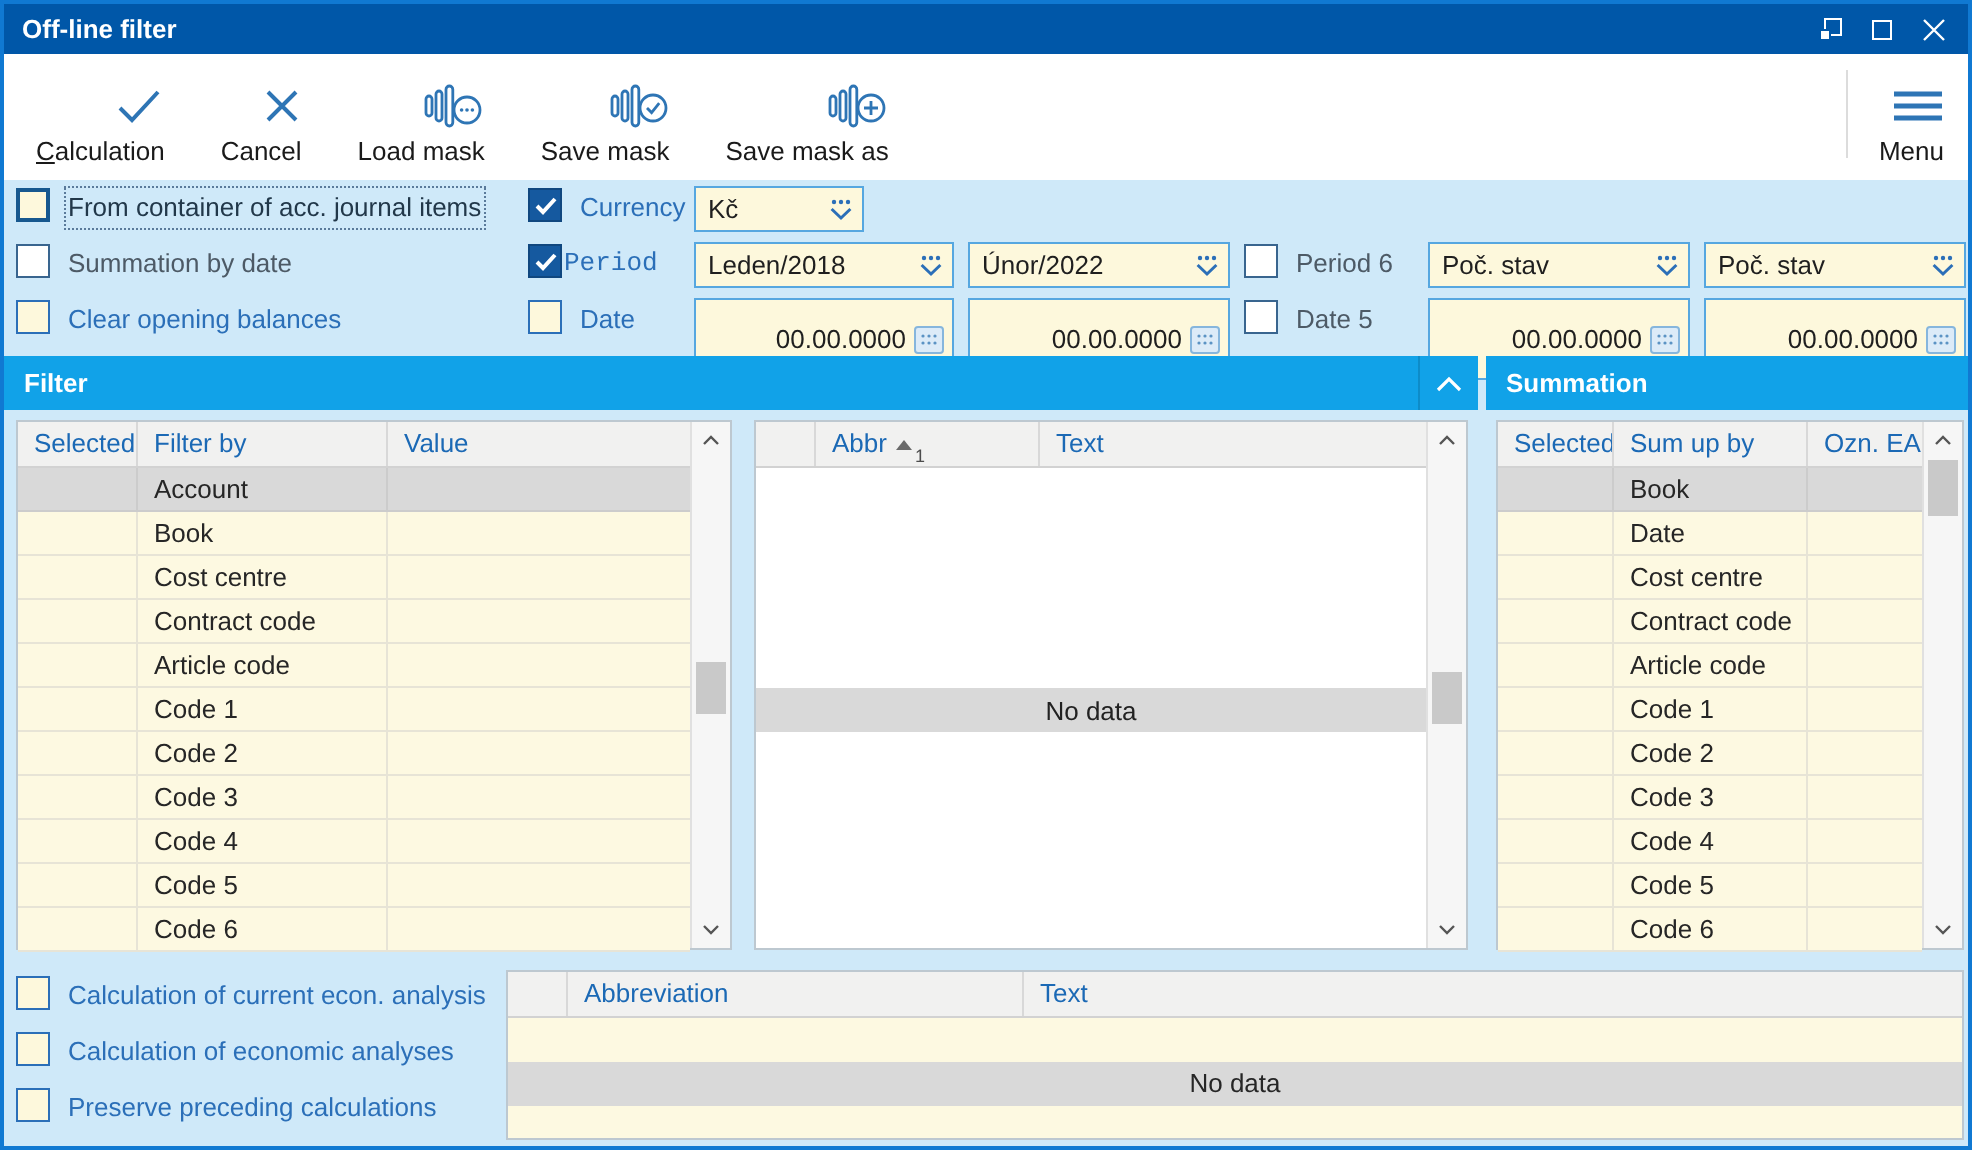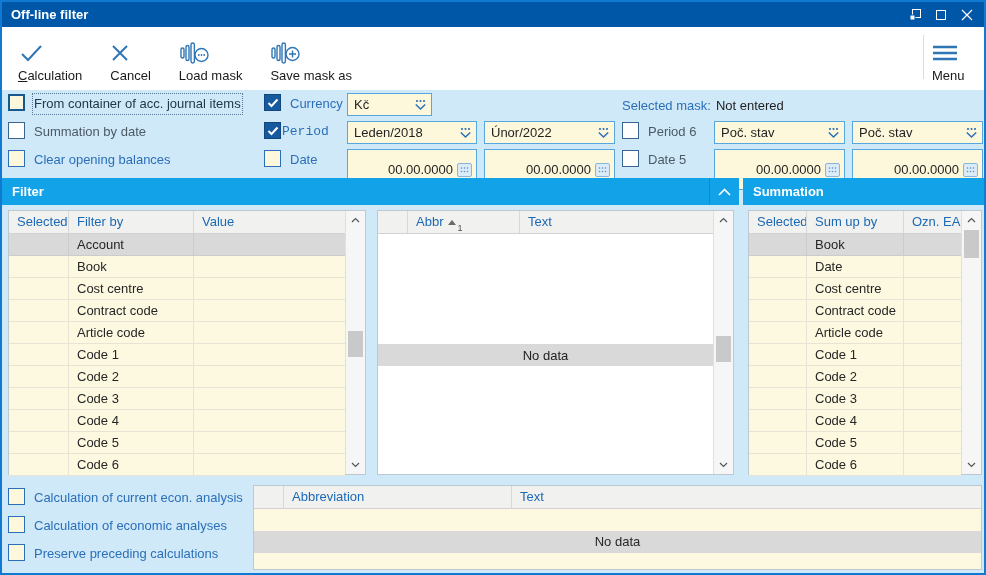--- a/index.html
+++ b/index.html
@@ -11,21 +11,21 @@
   
   .titlebar { position:absolute; left:0; top:0; width:982px; height:25px; background:#0057a8;
               display:flex; align-items:center; padding-left:9px; }
   .title { color:#fff; font-weight:bold; font-size:13px; }
   .wbtns { position:absolute; right:4px; top:0; height:25px; display:flex; align-items:center; }
   .wbtn { width:26px; height:25px; display:flex; align-items:center; justify-content:center; cursor:pointer; }
 
   
   .toolbar { position:absolute; left:0; top:25px; width:982px; height:63px; background:#fff; }
   .tb-left { position:absolute; left:12px; top:4px; display:flex; gap:20px; }
-  .tbtn { display:flex; flex-direction:column; align-items:flex-start; justify-content:flex-end;
+  .tbtn { display:flex; flex-direction:column; align-items:flex-end; justify-content:flex-end;
           height:54px; padding:2px 4px; cursor:pointer; }
   .tbtn .ic { height:30px; display:flex; align-items:center; justify-content:center; }
   .tbtn .lb { font-size:13px; color:#1a1a1a; white-space:nowrap; display:block; }
   .accel::first-letter { text-decoration:underline; }
   .tb-sep { position:absolute; right:60px; top:8px; width:1px; height:44px; background:#dcdcdc; }
   .menu-btn { position:absolute; right:8px; top:4px; width:48px; }
 
   
   .chk { position:absolute; width:17px; height:17px; background:#fdf8dc; border:1px solid #2b6fb8; }
   .chk.dis { background:#fff; border-color:#39658f; }
@@ -136,20 +136,32 @@
         </span>
         <span class="lb">Load mask</span>
       </div>
       <div class="tbtn">
         <span class="ic">
           <svg width="31" height="26" viewBox="0 0 31 26">
             <rect x="2" y="8" width="3" height="10" rx="1.5" fill="none" stroke="#2e75b5" stroke-width="1.4"></rect>
             <rect x="7" y="5.5" width="3" height="15" rx="1.5" fill="none" stroke="#2e75b5" stroke-width="1.4"></rect>
             <rect x="12" y="3" width="3.4" height="20" rx="1.7" fill="none" stroke="#2e75b5" stroke-width="1.4"></rect>
             <circle cx="22.5" cy="14" r="6.5" fill="#fff" stroke="#2e75b5" stroke-width="1.4"></circle>
+            <path d="M19.5,14 L21.8,16.3 L25.6,11.6" fill="none" stroke="#2e75b5" stroke-width="1.4"></path>
+          </svg>
+        </span>
+        <span class="lb">Save mask</span>
+      </div>
+      <div class="tbtn">
+        <span class="ic">
+          <svg width="31" height="26" viewBox="0 0 31 26">
+            <rect x="2" y="8" width="3" height="10" rx="1.5" fill="none" stroke="#2e75b5" stroke-width="1.4"></rect>
+            <rect x="7" y="5.5" width="3" height="15" rx="1.5" fill="none" stroke="#2e75b5" stroke-width="1.4"></rect>
+            <rect x="12" y="3" width="3.4" height="20" rx="1.7" fill="none" stroke="#2e75b5" stroke-width="1.4"></rect>
+            <circle cx="22.5" cy="14" r="6.5" fill="#fff" stroke="#2e75b5" stroke-width="1.4"></circle>
             <path d="M22.5,10.5 L22.5,17.5 M19,14 L26,14" fill="none" stroke="#2e75b5" stroke-width="1.4"></path>
           </svg>
         </span>
         <span class="lb">Save mask as</span>
       </div>
     </div>
     <div class="tb-sep"></div>
     <div class="tbtn menu-btn">
       <span class="ic">
         <svg width="26" height="18" viewBox="0 0 26 18">
@@ -235,23 +247,20 @@
           <circle cx="1.5" cy="2" r="0.8" fill="#5b93c4"></circle>
           <circle cx="4.5" cy="2" r="0.8" fill="#5b93c4"></circle>
           <circle cx="7.5" cy="2" r="0.8" fill="#5b93c4"></circle>
           <circle cx="1.5" cy="5.5" r="0.8" fill="#5b93c4"></circle>
           <circle cx="4.5" cy="5.5" r="0.8" fill="#5b93c4"></circle>
           <circle cx="7.5" cy="5.5" r="0.8" fill="#5b93c4"></circle>
         </svg>
     </span>
   </div>
 
-  <div class="maskline">
-    <span class="ml">Selected mask:</span><span class="mv">Not entered</span>
-  </div>
 
   <div class="chk dis" style="left:620px; top:120px;"></div>
   <span class="clabel lbl-gray" style="left:646px; top:121px;">Period 6</span>
   <div class="chk dis" style="left:620px; top:148px;"></div>
   <span class="clabel lbl-gray" style="left:646px; top:149px;">Date 5</span>
 
   <div class="combo" style="left:712px; top:119px; width:131px;">
     <span class="val">Poč. stav</span>
     <svg width="13" height="12" viewBox="0 0 13 12">
       <circle cx="3" cy="2" r="1.1" fill="#2b6fb8"></circle>

